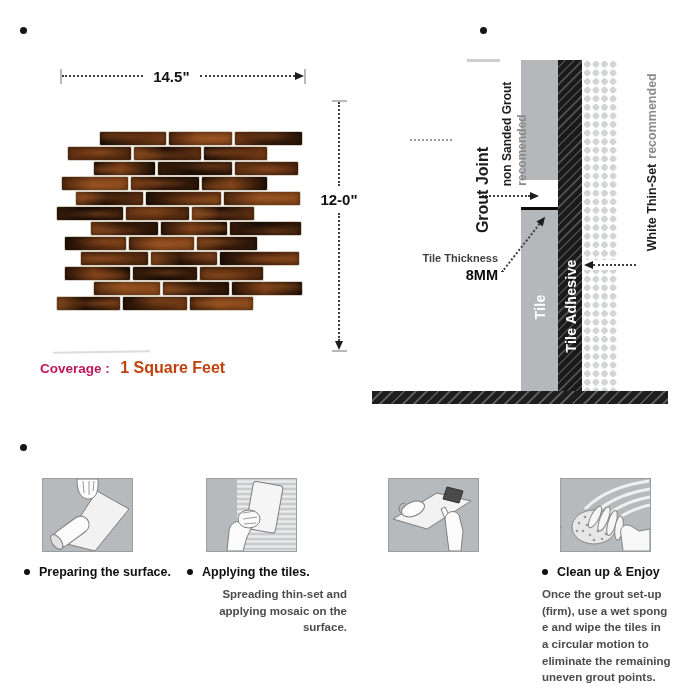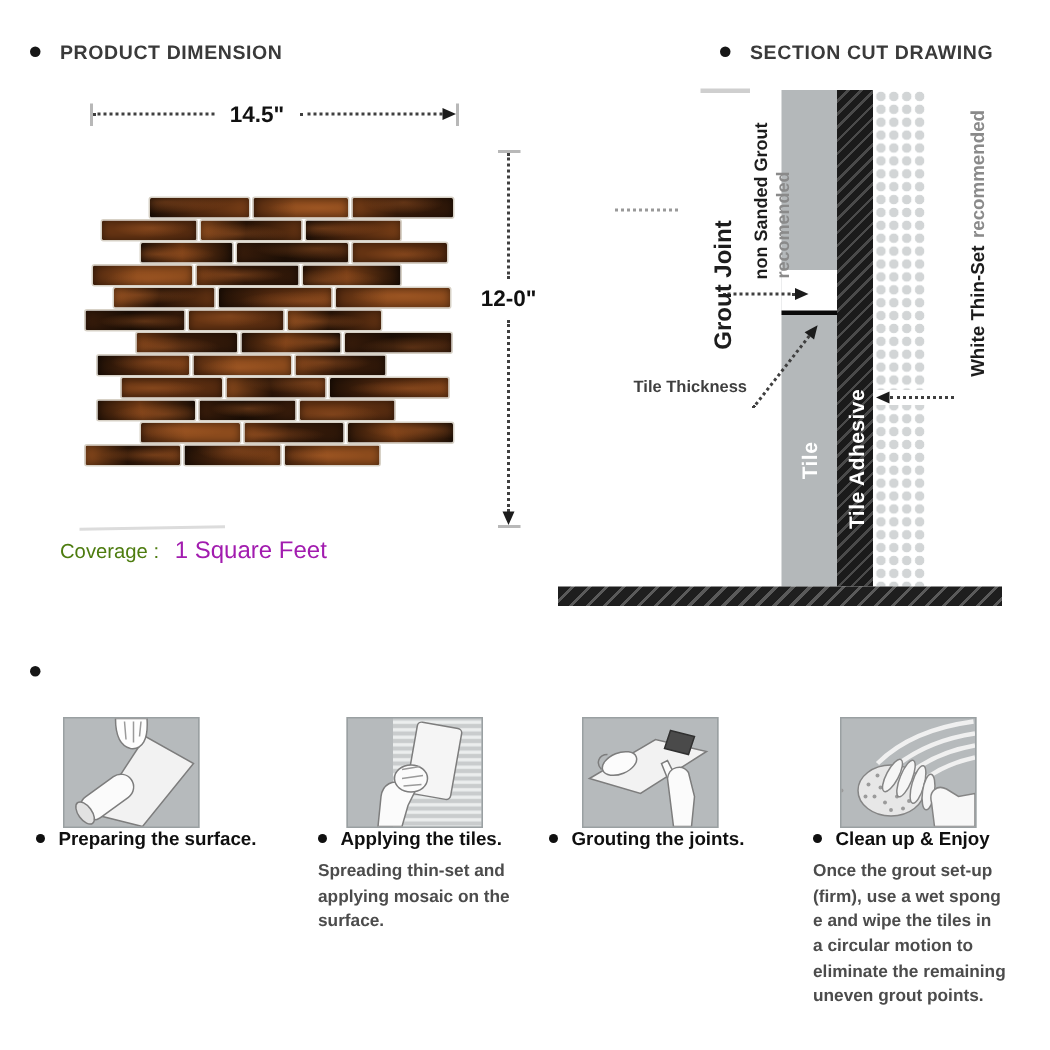--- a/index.html
+++ b/index.html
@@ -25,22 +25,22 @@
   .arr-d{width:0;height:0;border-left:4.5px solid transparent;border-right:4.5px solid transparent;border-top:9px solid #1c1c1c;}
   .dim-label{font-size:15px;font-weight:bold;color:#111;padding:0 10px;white-space:nowrap;}
   .dim-label-v{font-size:15px;font-weight:bold;color:#111;margin:5px 0;white-space:nowrap;}
   
   #mosaic{width:245px;}
   .brick-row{display:flex;column-gap:3px;margin-bottom:2px;}
   .brick{height:13px;border-radius:1px;
     box-shadow:inset 0 0 6px rgba(0,0,0,.5), 0 0 0 1px #d7d1c6;}
   
   .coverage{white-space:nowrap;}
-  .coverage .lab{font-size:13.5px;font-weight:normal;color:#4d7c0f;margin-top:42px;}
-  .coverage .val{font-size:16px;font-weight:normal;color:#a21caf;margin-left:6px;}
+  .coverage .lab{font-size:13.5px;font-weight:bold;color:#be185d;margin-top:42px;}
+  .coverage .val{font-size:16px;font-weight:bold;color:#c2410c;margin-left:6px;}
   .faint{background:#dcdcdc;}
   
   #drawing{width:320px;height:352px;}
   .tile-col{background:var(--tile-gray,#b4b8ba);}
   .grout-gap{background:#ffffff;border-bottom:3px solid #0a0a0a;}
   .adh{background:repeating-linear-gradient(135deg, var(--adhesive-dark,#1a1a1a) 0 4.5px, #4a4a4a 4.5px 6.2px);}
   .thin{background-color:#ffffff;
     background-image:radial-gradient(circle, var(--thinset-dot,#d2d5d6) 3px, transparent 3.4px);
     background-size:8.6px 8.6px;}
   .floor{background:repeating-linear-gradient(135deg, var(--floor-dark,#1e1e1e) 0 6px, #5a5a5a 6px 8px);}
@@ -51,32 +51,31 @@
   .vl-white{font-size:14px;font-weight:bold;color:#ffffff;letter-spacing:.3px;}
   .vl-thin{font-size:12.5px;font-weight:bold;}
   .vl-thin .note{color:var(--muted-text,#8a8a8a);margin-left:5px;}
   .pointer{display:flex;align-items:center;}
   .tt-block{text-align:right;line-height:1.25;}
   .tt-lab{font-size:11px;font-weight:bold;color:#3f3f3f;}
   .tt-val{font-size:14.5px;font-weight:bold;color:#0c0c0c;}
   
   .step-col{width:160px;}
   .step-box{width:89px;height:72px;background:#b6babc;border:1px solid #9aa0a2;}
-  .step-title-row{display:flex;align-items:center;gap:9px;}
+  .step-title-row{display:flex;align-items:center;gap:9px;margin-top:13px;}
   .step-title-row .dot{width:6px;height:6px;border-radius:50%;background:#101010;flex:0 0 auto;}
   .step-title{font-size:12.5px;font-weight:bold;color:#0f0f0f;white-space:nowrap;}
   .step-desc{margin-top:7px;font-size:11.5px;font-weight:bold;color:var(--body-text,#4c4c4c);
     line-height:1.45;white-space:pre-line;}
 </style>
 </head>
 <body>
 
 <div class="abs sec-header" style="left:20px;top:27px;">
   <span class="dot"></span>
-  <span class="sec-title">PRODUCT DIMENSION</span>
 </div>
 
 <div class="abs dim-h" style="left:60px;top:68px;width:246px;height:16px;">
   <span class="tick-v"></span>
   <span class="dotline" style="flex:.85;"></span>
   <span class="dim-label">14.5"</span>
   <span class="dotline" style="flex:1;"></span>
   <span class="arr-r"></span>
   <span class="tick-v"></span>
 </div>
@@ -155,21 +154,20 @@
 
 <div class="abs faint" style="left:53px;top:351px;width:97px;height:2px;transform:rotate(-1deg);"></div>
 
 <div class="abs coverage" style="left:40px;top:359px;">
   <span class="lab">Coverage :</span>
   <span class="val">1 Square Feet</span>
 </div>
 
 <div class="abs sec-header" style="left:480px;top:27px;">
   <span class="dot"></span>
-  <span class="sec-title">SECTION CUT DRAWING</span>
 </div>
 
 <div class="abs" id="drawing" style="left:370px;top:55px;">
   <div class="abs faint" style="left:97px;top:4px;width:33px;height:3px;background:#cfcfcf;"></div>
 
   <div class="abs tile-col" style="left:151px;top:5px;width:37px;height:331px;"></div>
   <div class="abs grout-gap" style="left:151px;top:125px;width:37px;height:27px;"></div>
   <div class="abs adh" style="left:188px;top:5px;width:24px;height:331px;"></div>
   <div class="abs thin" style="left:213px;top:5px;width:35px;height:331px;"></div>
   <div class="abs floor" style="left:2px;top:336px;width:296px;height:13px;"></div>
@@ -195,20 +193,21 @@
   <div class="vlabel vl-med" style="left:85px;top:73px;">non Sanded Grout</div>
   <div class="vlabel vl-muted" style="left:116px;top:89px;">recomended</div>
   <div class="vlabel vl-white" style="left:157px;top:245px;">Tile</div>
   <div class="vlabel vl-white" style="left:154px;top:244px;">Tile Adhesive</div>
   <div class="vlabel vl-thin" style="left:193px;top:101px;">
     <span style="color:#1d1d1d;">White Thin-Set</span><span class="note">recommended</span>
   </div>
 
   <div class="abs tt-block" style="left:18px;top:197px;width:110px;">
     <div class="tt-lab">Tile Thickness</div>
+    <div class="tt-val">8MM</div>
   </div>
 </div>
 
 <div class="abs sec-header" style="left:20px;top:444px;">
   <span class="dot"></span>
 </div>
 
 <div class="abs step-col" style="left:24px;top:478px;">
   <div class="step-box" style="margin-left:18px;">
     <svg viewBox="0 0 89 72" width="89" height="72">
@@ -220,21 +219,21 @@
       <path d="M34,0 C34,10 36,18 44,20 C52,21 56,14 55,0 Z" fill="#fdfdfd" stroke="#7d7d7d"></path>
       <path d="M40,2 L41,14 M46,2 L46,16 M51,2 L50,12" stroke="#9a9a9a" fill="none"></path>
     </svg>
   </div>
   <div class="step-title-row">
     <span class="dot"></span>
     <span class="step-title">Preparing the surface.</span>
   </div>
 </div>
 
-<div class="abs step-col" style="left:212px;top:478px;">
+<div class="abs step-col" style="left:187px;top:478px;text-align:right;">
   <div class="step-box" style="margin-left:19px;">
     <svg viewBox="0 0 89 72" width="89" height="72">
       <defs>
         <pattern id="p-hl" width="8" height="5" patternUnits="userSpaceOnUse">
           <rect width="8" height="5" fill="#c9cccd"></rect>
           <rect y="1.4" width="8" height="2.2" fill="#eceeee"></rect>
         </pattern>
       </defs>
       <rect x="30" y="0" width="59" height="72" fill="url(#p-hl)"></rect>
       <g transform="rotate(10 56 30)">
@@ -257,24 +256,20 @@
 <div class="abs step-col" style="left:366px;top:478px;">
   <div class="step-box" style="margin-left:22px;">
     <svg viewBox="0 0 89 72" width="89" height="72">
       <path d="M4,40 L48,14 L82,22 L38,50 Z" fill="#f2f2f2" stroke="#7d7d7d"></path>
       <path d="M58,8 l16,4 -4,12 -16,-4 Z" fill="#4a4a4a" stroke="#303030"></path>
       <ellipse cx="24" cy="30" rx="12" ry="7" transform="rotate(-22 24 30)" fill="#fcfcfc" stroke="#7d7d7d"></ellipse>
       <path d="M12,34 C8,30 10,24 16,24" fill="none" stroke="#7d7d7d"></path>
       <path d="M56,40 L52,30 56,28 60,36" fill="#fbfbfb" stroke="#7d7d7d"></path>
       <path d="M60,72 L56,40 C57,32 66,30 70,36 L74,52 72,72 Z" fill="#fbfbfb" stroke="#7d7d7d"></path>
     </svg>
-  </div>
-  <div class="step-title-row">
-    <span class="dot"></span>
-    <span class="step-title">Grouting the joints.</span>
   </div>
 </div>
 
 <div class="abs step-col" style="left:542px;top:478px;">
   <div class="step-box" style="margin-left:18px;">
     <svg viewBox="0 0 89 72" width="89" height="72">
       <g fill="none" stroke="#f0f0f0" stroke-width="3">
         <path d="M88,2 C58,6 38,16 24,30"></path>
         <path d="M89,10 C62,14 44,24 30,37"></path>
         <path d="M89,18 C66,22 50,31 37,44"></path>

